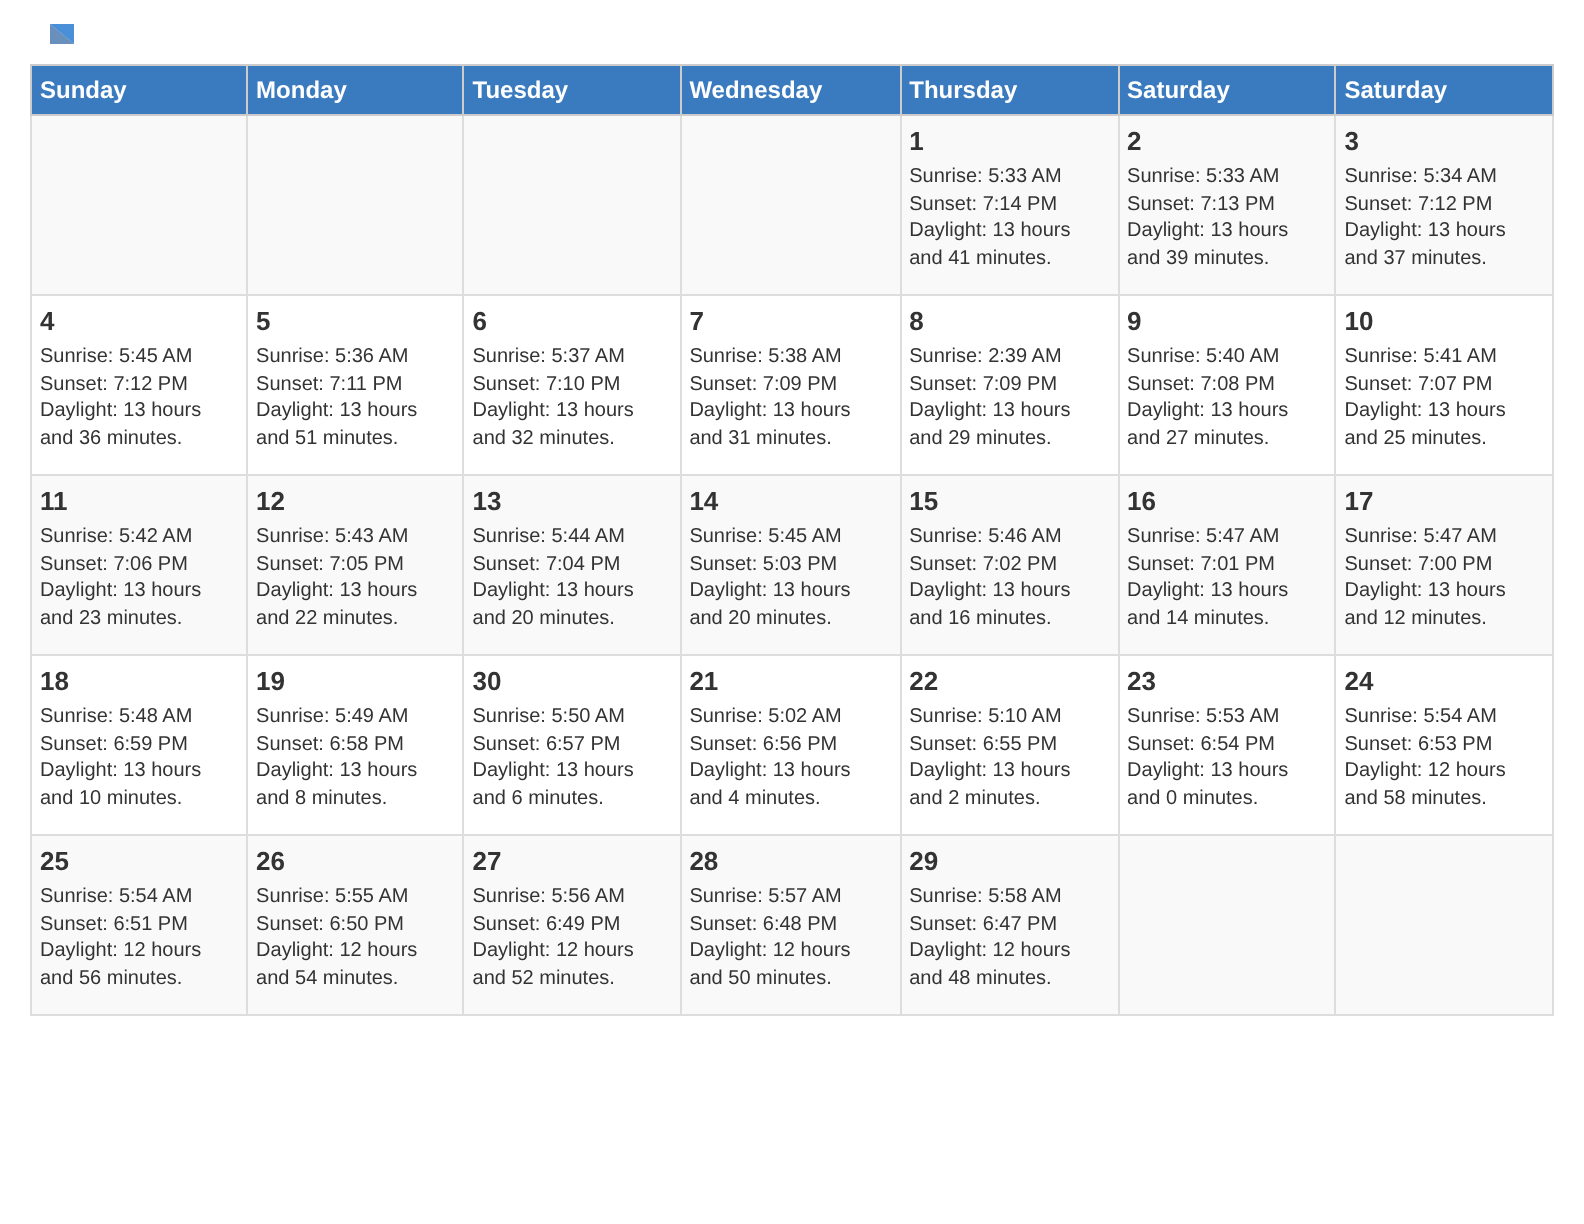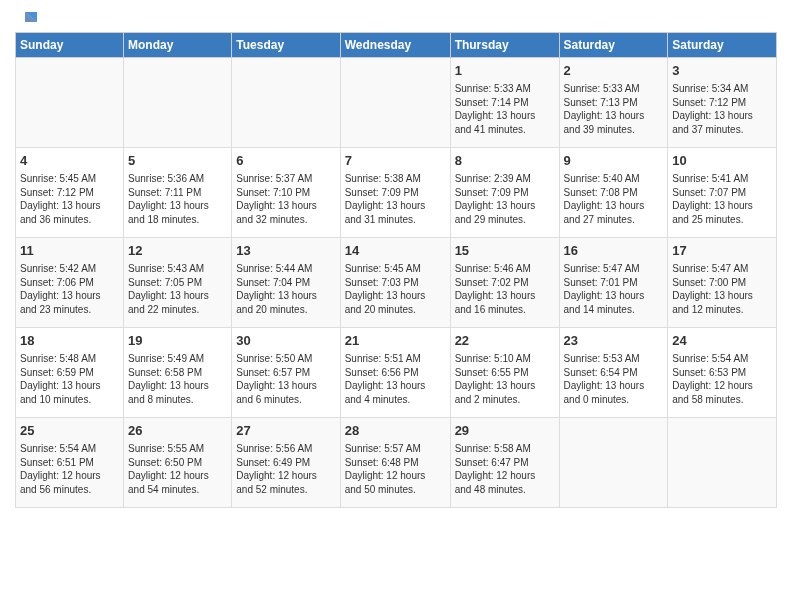--- a/index.html
+++ b/index.html
@@ -132,21 +132,21 @@
           <div class="cell-content"><span>Sunrise: 5:34 AM</span><br><span>Sunset: 7:12 PM</span><br><span>Daylight: 13 hours</span><br><span>and 37 minutes.</span></div>
         </td>
       </tr>
       <tr>
         <td>
           <span class="day-num">4</span>
           <div class="cell-content"><span>Sunrise: 5:45 AM</span><br><span>Sunset: 7:12 PM</span><br><span>Daylight: 13 hours</span><br><span>and 36 minutes.</span></div>
         </td>
         <td>
           <span class="day-num">5</span>
-          <div class="cell-content"><span>Sunrise: 5:36 AM</span><br><span>Sunset: 7:11 PM</span><br><span>Daylight: 13 hours</span><br><span>and 18 minutes.</span></div>
+          <div class="cell-content"><span>Sunrise: 5:36 AM</span><br><span>Sunset: 7:11 PM</span><br><span>Daylight: 13 hours</span><br><span>and 51 minutes.</span></div>
         </td>
         <td>
           <span class="day-num">6</span>
           <div class="cell-content"><span>Sunrise: 5:37 AM</span><br><span>Sunset: 7:10 PM</span><br><span>Daylight: 13 hours</span><br><span>and 32 minutes.</span></div>
         </td>
         <td>
           <span class="day-num">7</span>
           <div class="cell-content"><span>Sunrise: 5:38 AM</span><br><span>Sunset: 7:09 PM</span><br><span>Daylight: 13 hours</span><br><span>and 31 minutes.</span></div>
         </td>
         <td>
@@ -170,21 +170,21 @@
         <td>
           <span class="day-num">12</span>
           <div class="cell-content"><span>Sunrise: 5:43 AM</span><br><span>Sunset: 7:05 PM</span><br><span>Daylight: 13 hours</span><br><span>and 22 minutes.</span></div>
         </td>
         <td>
           <span class="day-num">13</span>
           <div class="cell-content"><span>Sunrise: 5:44 AM</span><br><span>Sunset: 7:04 PM</span><br><span>Daylight: 13 hours</span><br><span>and 20 minutes.</span></div>
         </td>
         <td>
           <span class="day-num">14</span>
-          <div class="cell-content"><span>Sunrise: 5:45 AM</span><br><span>Sunset: 7:03 PM</span><br><span>Daylight: 13 hours</span><br><span>and 20 minutes.</span></div>
+          <div class="cell-content"><span>Sunrise: 5:45 AM</span><br><span>Sunset: 5:03 PM</span><br><span>Daylight: 13 hours</span><br><span>and 20 minutes.</span></div>
         </td>
         <td>
           <span class="day-num">15</span>
           <div class="cell-content"><span>Sunrise: 5:46 AM</span><br><span>Sunset: 7:02 PM</span><br><span>Daylight: 13 hours</span><br><span>and 16 minutes.</span></div>
         </td>
         <td>
           <span class="day-num">16</span>
           <div class="cell-content"><span>Sunrise: 5:47 AM</span><br><span>Sunset: 7:01 PM</span><br><span>Daylight: 13 hours</span><br><span>and 14 minutes.</span></div>
         </td>
         <td>
@@ -200,21 +200,21 @@
         <td>
           <span class="day-num">19</span>
           <div class="cell-content"><span>Sunrise: 5:49 AM</span><br><span>Sunset: 6:58 PM</span><br><span>Daylight: 13 hours</span><br><span>and 8 minutes.</span></div>
         </td>
         <td>
           <span class="day-num">30</span>
           <div class="cell-content"><span>Sunrise: 5:50 AM</span><br><span>Sunset: 6:57 PM</span><br><span>Daylight: 13 hours</span><br><span>and 6 minutes.</span></div>
         </td>
         <td>
           <span class="day-num">21</span>
-          <div class="cell-content"><span>Sunrise: 5:51 AM</span><br><span>Sunset: 6:56 PM</span><br><span>Daylight: 13 hours</span><br><span>and 4 minutes.</span></div>
+          <div class="cell-content"><span>Sunrise: 5:02 AM</span><br><span>Sunset: 6:56 PM</span><br><span>Daylight: 13 hours</span><br><span>and 4 minutes.</span></div>
         </td>
         <td>
           <span class="day-num">22</span>
           <div class="cell-content"><span>Sunrise: 5:10 AM</span><br><span>Sunset: 6:55 PM</span><br><span>Daylight: 13 hours</span><br><span>and 2 minutes.</span></div>
         </td>
         <td>
           <span class="day-num">23</span>
           <div class="cell-content"><span>Sunrise: 5:53 AM</span><br><span>Sunset: 6:54 PM</span><br><span>Daylight: 13 hours</span><br><span>and 0 minutes.</span></div>
         </td>
         <td>

